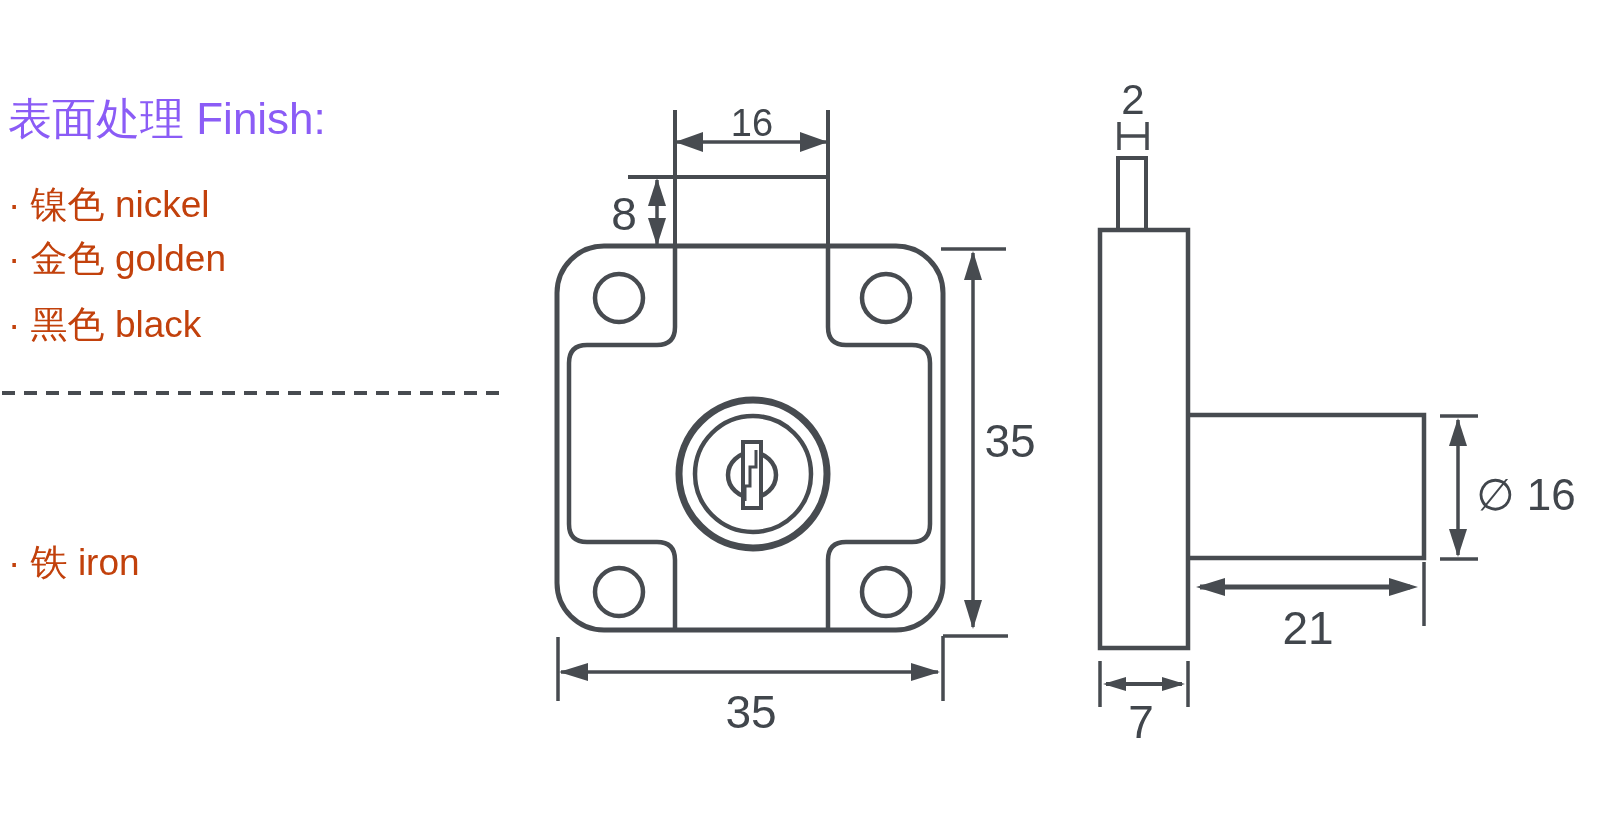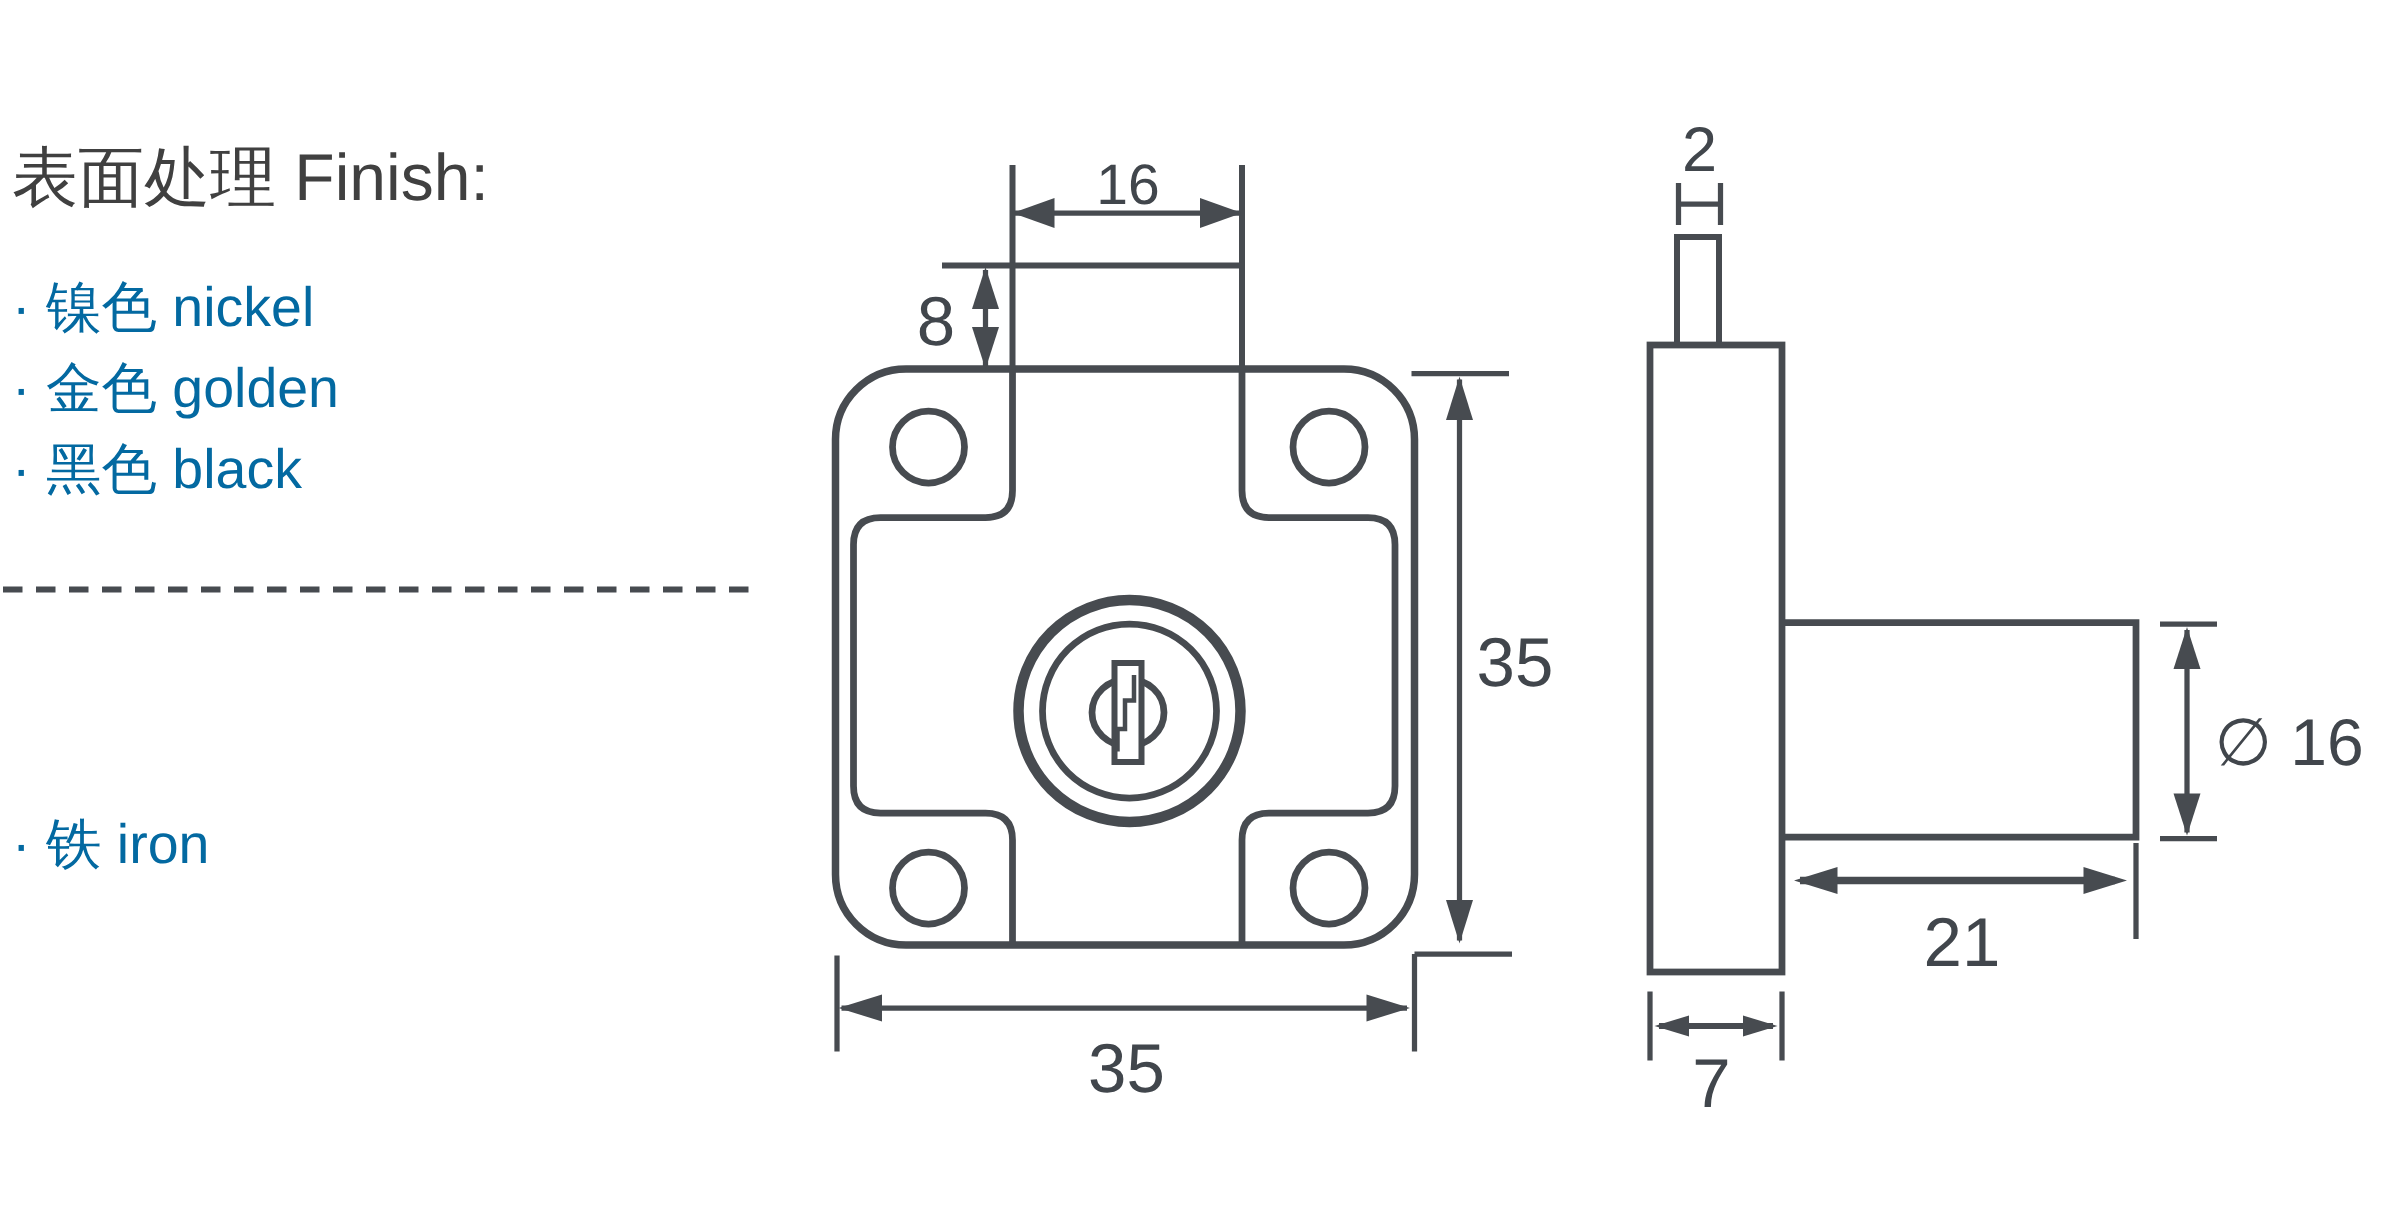--- a/index.html
+++ b/index.html
@@ -5,41 +5,41 @@
   html,body{margin:0;padding:0;background:#ffffff;}
   .canvas{
     position:relative;
     width:1600px;height:819px;
     background:#ffffff;
     overflow:hidden;
     font-family:"Liberation Sans","DejaVu Sans",sans-serif;
   }
   .panel-text{
     position:absolute;
-    color:#404040;
+    color:#8b5cf6;
     white-space:nowrap;
     line-height:1.22;
   }
   .t-lg{font-size:44px;}
-  .t-md{font-size:37px;color:#0369a1;}
+  .t-md{font-size:37px;color:#c2410c;}
   svg text{
     font-family:"Liberation Sans","DejaVu Sans",sans-serif;
     fill:#41464c;
   }
   .drawing-svg{position:absolute;left:0;top:0;}
 </style>
 </head>
 <body>
 
 <div class="canvas">
 
   <div class="panel-text t-lg" style="left:8px;top:92px;">表面处理 Finish:</div>
   <div class="panel-text t-md" style="left:8px;top:182px;">· 镍色 nickel</div>
   <div class="panel-text t-md" style="left:8px;top:236px;text-align:right;">· 金色 golden</div>
-  <div class="panel-text t-md" style="left:8px;top:290px;">· 黑色 black</div>
+  <div class="panel-text t-md" style="left:8px;top:302px;">· 黑色 black</div>
 
   <div class="panel-text t-md" style="left:8px;top:540px;">· 铁 iron</div>
 
   <svg class="drawing-svg" width="1600" height="819" viewBox="0 0 1600 819">
 
     <line x1="2" y1="393" x2="500" y2="393" stroke="#474b50" stroke-width="4" stroke-dasharray="13 9"></line>
 
     <g stroke="#474b50" fill="none">
 
       <rect x="557" y="246" width="386" height="384" rx="47" stroke-width="5"></rect>

